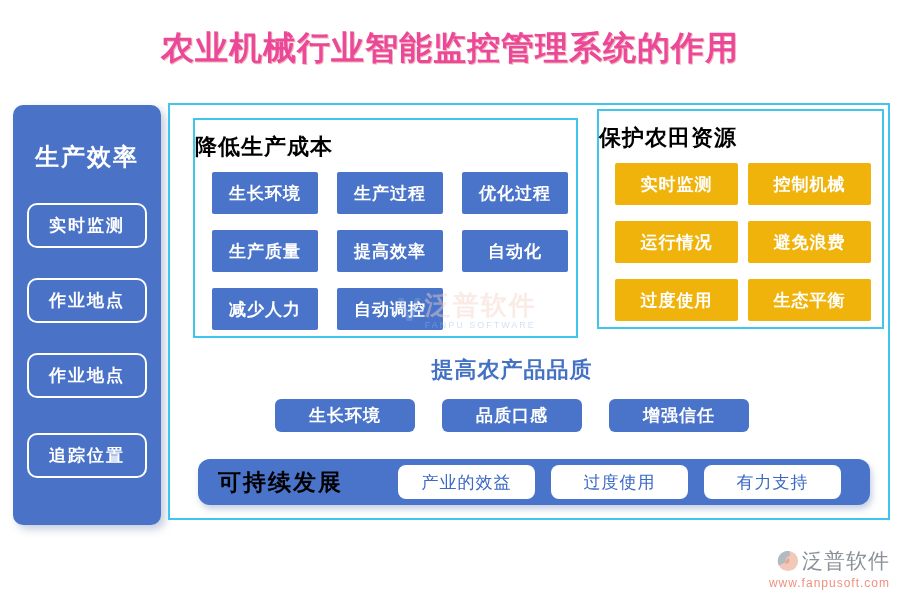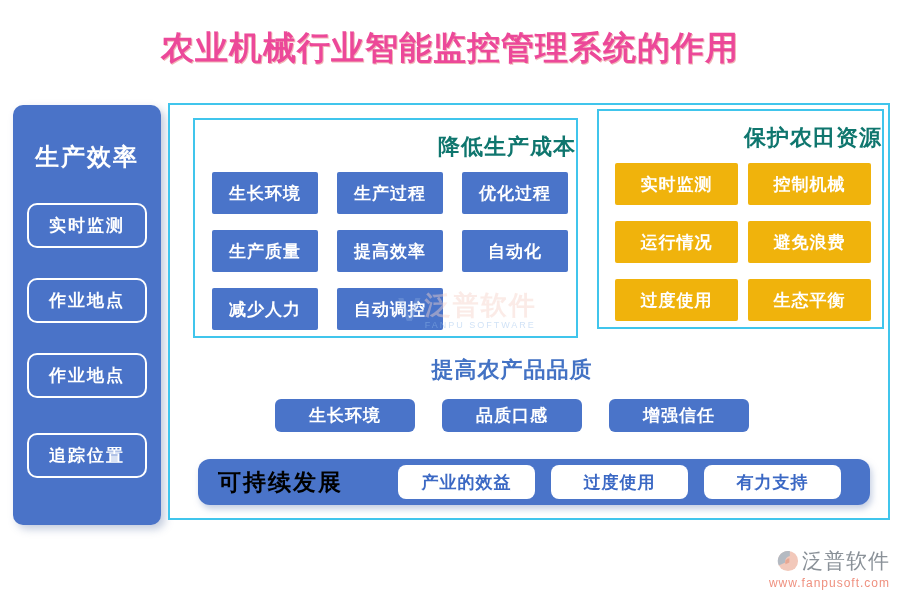--- a/index.html
+++ b/index.html
@@ -23,22 +23,22 @@
               color:#fff; font-size:17px; font-weight:bold; letter-spacing:2px;
               display:flex; align-items:center; justify-content:center; cursor:pointer; }
 
   
   .main { position:absolute; left:168px; top:103px; width:722px; height:417px;
           background:#fff; border:2px solid #40c5ec; }
 
   .panel { position:absolute; border:2px solid #40c5ec; background:#fff; }
   .panel-cost { left:23px; top:13px; width:385px; height:220px; }
   .panel-farm { left:427px; top:4px; width:287px; height:220px; }
-  .panel-title { position:absolute; top:12px; left:0; width:100%; text-align:right;
-                 color:#0f766e; font-size:22px; font-weight:bold; letter-spacing:1px; }
+  .panel-title { position:absolute; top:12px; left:0; width:100%; text-align:left;
+                 color:#000000; font-size:22px; font-weight:bold; letter-spacing:1px; }
   .grid { position:absolute; display:grid; }
   .grid-cost { top:52px; left:17px; grid-template-columns:repeat(3,106px);
                grid-auto-rows:42px; gap:16px 19px; }
   .grid-farm { top:52px; left:16px; grid-template-columns:repeat(2,123px);
                grid-auto-rows:42px; gap:16px 10px; }
   .btn { display:flex; align-items:center; justify-content:center; color:#fff;
          font-size:17px; font-weight:bold; letter-spacing:1px; cursor:pointer; }
   .btn-blue { background:#4a74c9; border-radius:2px; }
   .btn-yellow { background:#f0b30c; border-radius:2px; }
 
@@ -52,21 +52,21 @@
            display:flex; align-items:center; justify-content:center; cursor:pointer; }
 
   
   .bottom-bar { position:absolute; left:28px; top:354px; width:672px; height:46px;
                 background:#4a74c9; border-radius:12px;
                 box-shadow:2px 4px 6px rgba(140,160,200,.5);
                 display:flex; align-items:center; }
   .bar-label { margin-left:20px; color:#000000; font-size:23px; font-weight:bold;
                letter-spacing:2px; white-space:nowrap; }
   .bar-btn { width:137px; height:34px; margin-left:16px; background:#fff;
-             border-radius:8px; color:#3b68c4; font-size:17px; font-weight:bold;
+             border-radius:8px; color:#3b68c4; font-size:17px; font-weight:normal;
              letter-spacing:1px; display:flex; align-items:center; justify-content:center;
              cursor:pointer; }
   .bar-btn.first { margin-left:55px; }
 
   
   .watermark { position:absolute; left:398px; top:292px; width:170px; opacity:.55;
                pointer-events:none; display:flex; align-items:flex-start; }
   .wm-mark { color:rgba(150,180,230,.55); font-size:34px; font-weight:bold;
              font-family:"Liberation Sans",sans-serif; line-height:34px; }
   .wm-body { margin-left:4px; }

